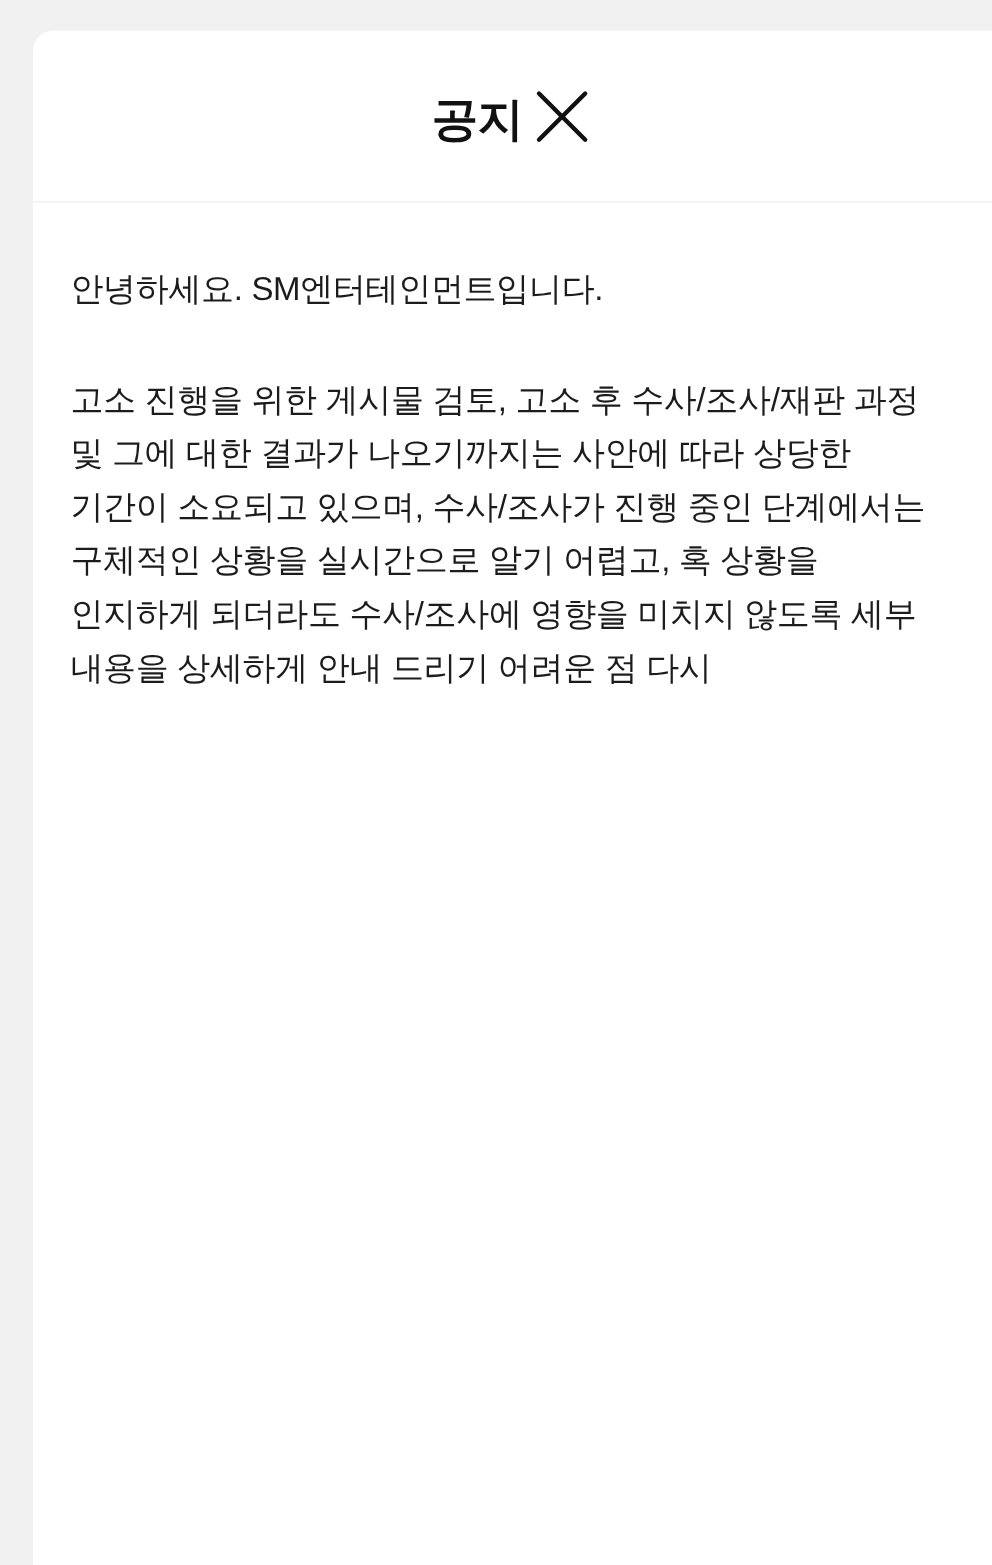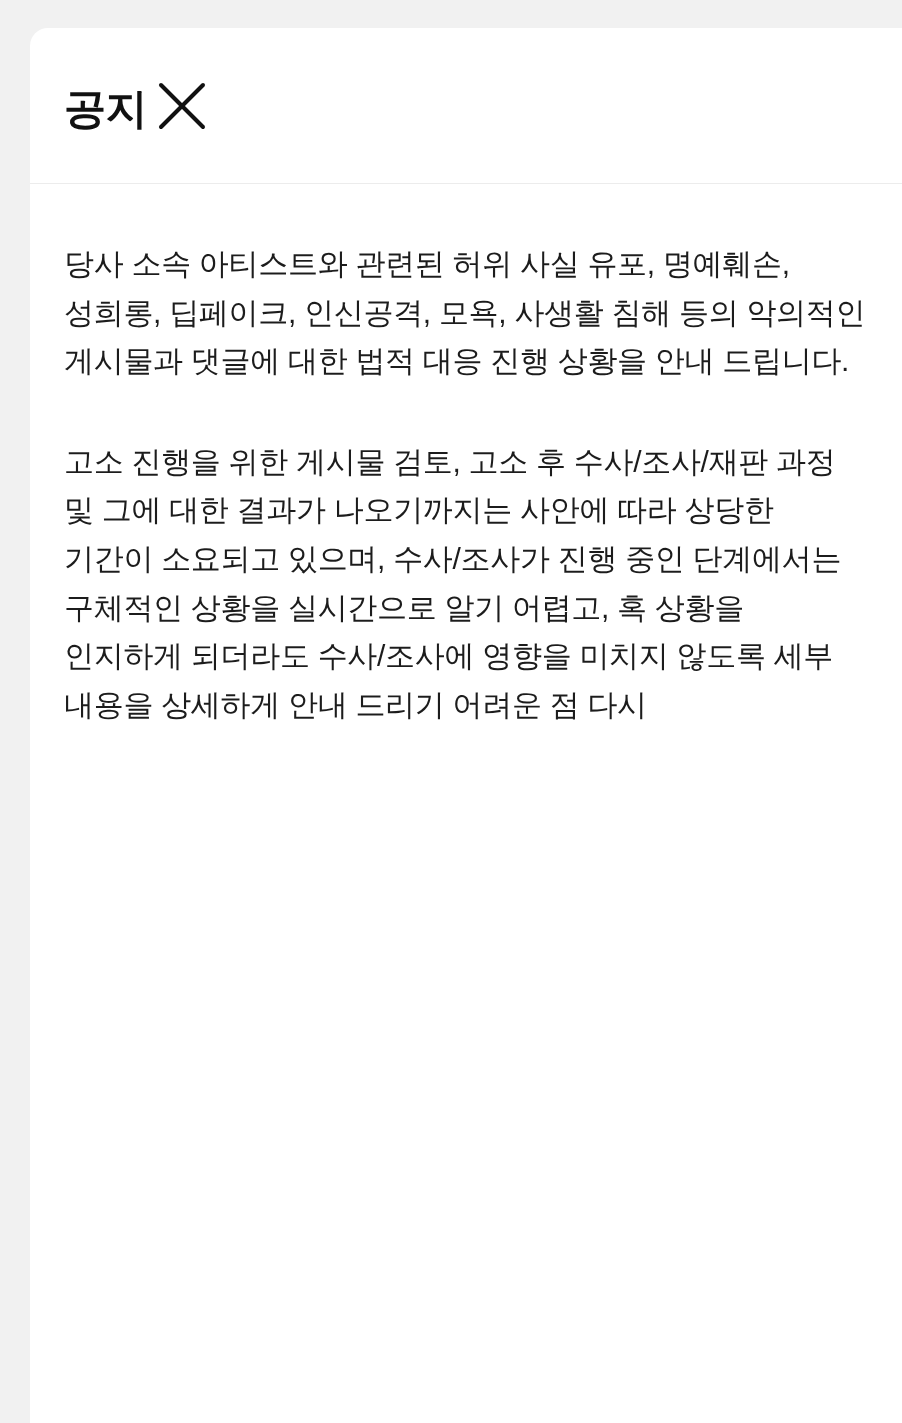--- a/index.html
+++ b/index.html
@@ -32,21 +32,21 @@
     overflow: hidden;
   }
 
   .sheet-header {
     position: relative;
     height: 156px;
     box-sizing: border-box;
     padding: 0 34px 0 34px;
     display: flex;
     align-items: center;
-    justify-content: flex-start;
+    justify-content: center;
     border-bottom: 1px solid #ececec;
   }
 
   .sheet-title {
     font-size: 42px;
     font-weight: 700;
     color: #111111;
     letter-spacing: -0.5px;
     line-height: 1;
     padding-top: 6px;
@@ -96,18 +96,18 @@
         <span>
           <svg width="54" height="54" viewBox="0 0 54 54" aria-hidden="true">
             <line x1="6" y1="6" x2="48" y2="48" stroke="#111111" stroke-width="4" stroke-linecap="round"></line>
             <line x1="48" y1="6" x2="6" y2="48" stroke="#111111" stroke-width="4" stroke-linecap="round"></line>
           </svg>
         </span>
       </button>
     </div>
 
     <div class="sheet-body">
-      <p class="para">당사 소속 아티스트와 관련된 허위 사실 유포, 명예훼손, 성희롱, 딥페이크, 인신공격, 모욕, 사생활 침해 등의 악의적인 게시물과 댓글에 대한 법적 대응 진행 상황을 안내 드립니다.</p>
+      <p class="para">안녕하세요. SM엔터테인먼트입니다.</p>
       <p class="para">고소 진행을 위한 게시물 검토, 고소 후 수사/조사/재판 과정 및 그에 대한 결과가 나오기까지는 사안에 따라 상당한 기간이 소요되고 있으며, 수사/조사가 진행 중인 단계에서는 구체적인 상황을 실시간으로 알기 어렵고, 혹 상황을 인지하게 되더라도 수사/조사에 영향을 미치지 않도록 세부 내용을 상세하게 안내 드리기 어려운 점 다시</p>
     </div>
 
   </div>
 </div>
 
 </body></html>

